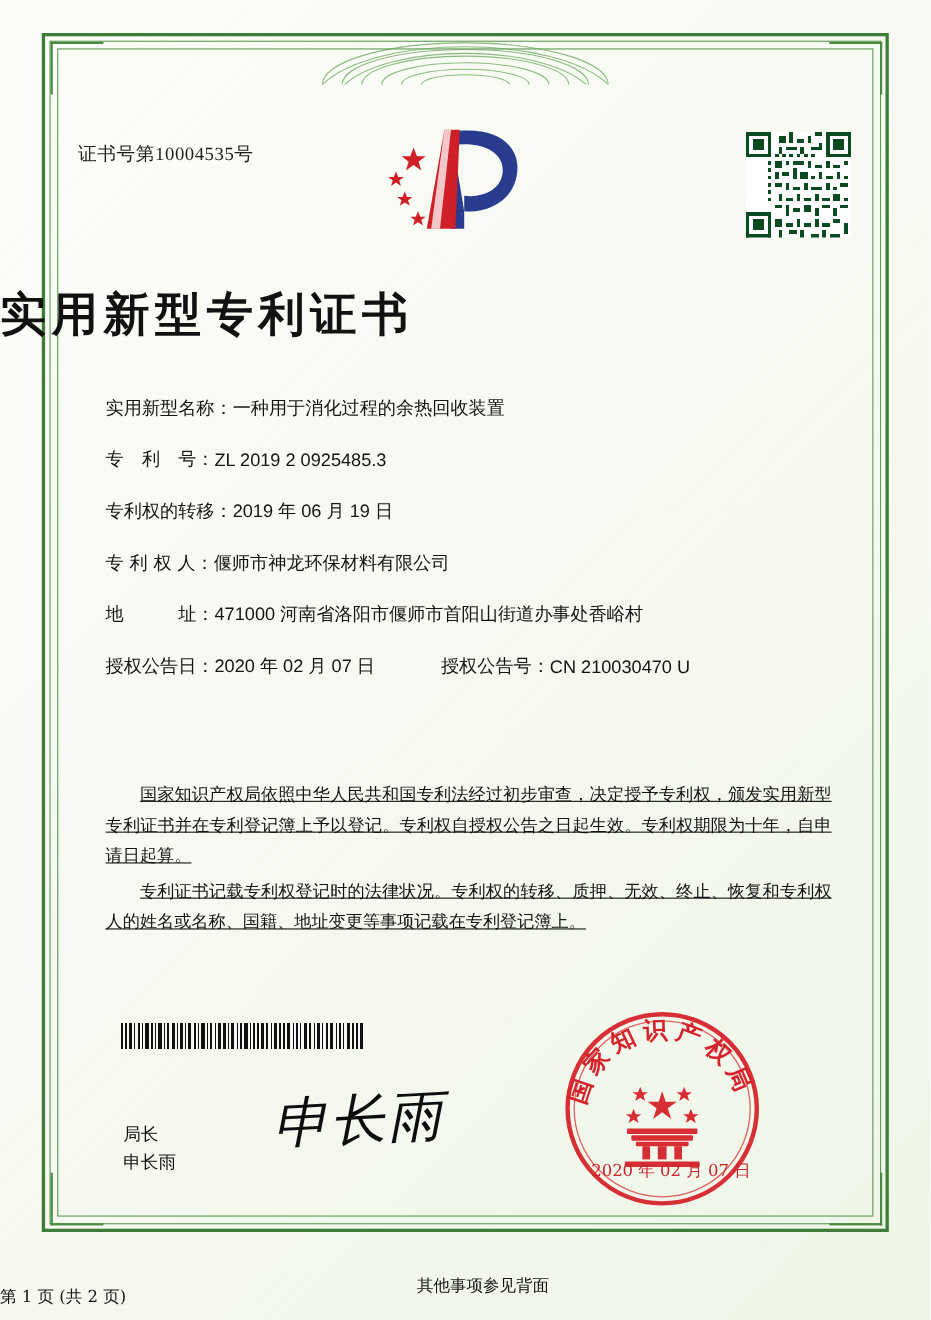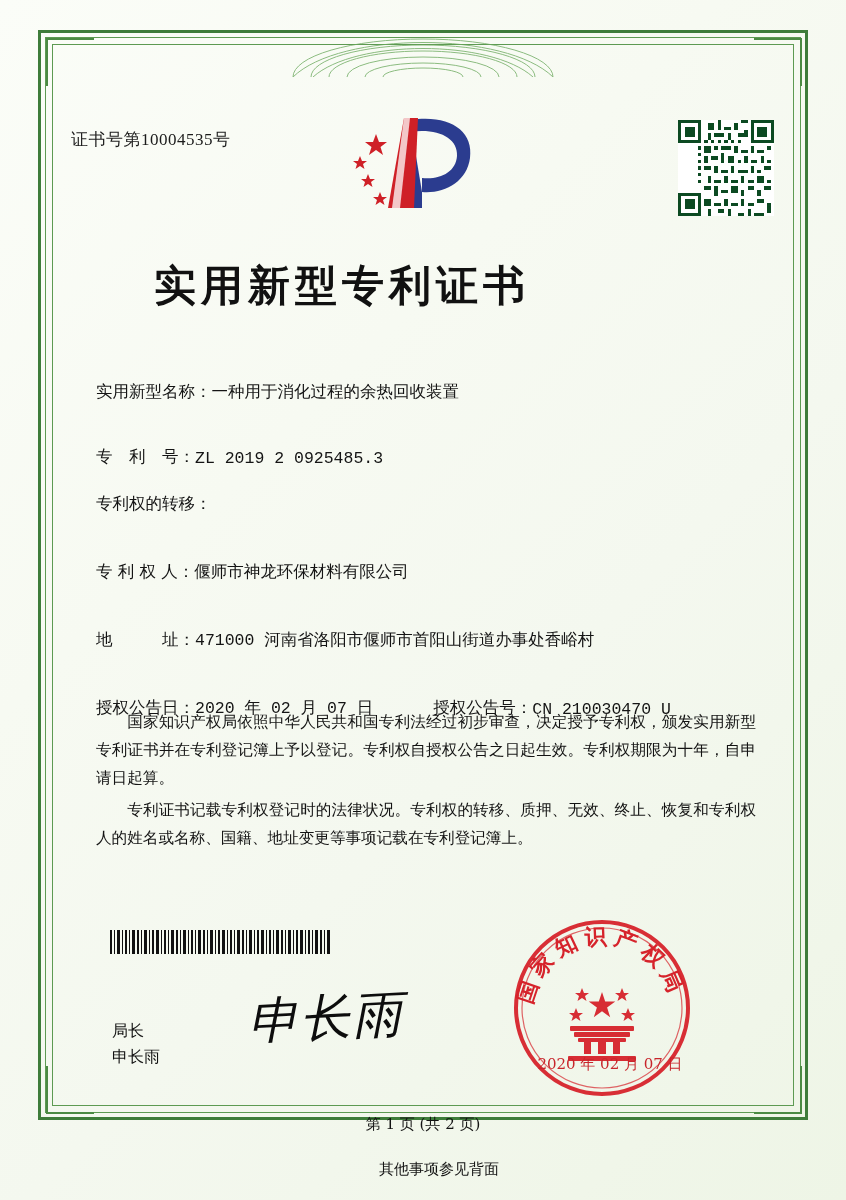--- a/index.html
+++ b/index.html
@@ -83,21 +83,20 @@
     position: absolute;
     left: 678px; top: 120px;
     width: 96px; height: 96px;
   }
 
   
   .title {
     position: absolute;
     left: 0; top: 258px;
     width: 684px;
-    text-align: center;
     font-size: 42px;
     font-weight: bold;
     letter-spacing: 5px;
     color: #111;
     font-family: "DejaVu Serif", "Liberation Serif", serif;
   }
 
   
   .fields {
     position: absolute;
@@ -111,36 +110,36 @@
     align-items: flex-end;
     margin-bottom: 25px;
   }
   .flabel {
     flex: 0 0 auto;
     white-space: pre;
     font-family: "DejaVu Serif", "Liberation Serif", serif;
   }
   .fvalue {
     flex: 1 1 auto;
-    font-family: Liberation Mono, monospace;
-    margin-top: 21px;
+    font-family: Liberation Sans, sans-serif;
   }
   .frow.pair .fvalue { flex: 0 0 auto; }
   .spacer { display: inline-block; width: 60px; }
 
   
   .paras {
     position: absolute;
     left: 96px; top: 708px;
     width: 660px;
     font-size: 15.6px;
     line-height: 28px;
     color: #131313;
     text-align: justify;
     font-family: "DejaVu Serif", "Liberation Serif", serif;
+    text-decoration: underline;
   }
   .paras p {
     margin: 0 0 4px 0;
     text-indent: 2em;
   }
 
   
   .barcode {
     position: absolute;
     left: 110px; top: 930px;
@@ -180,23 +179,22 @@
     width: 160px;
     text-align: center;
     font-size: 15px;
     color: #c8262c;
     font-family: "DejaVu Serif", "Liberation Serif", serif;
   }
 
   
   .page-no {
     position: absolute;
-    left: 0; top: 1115px;
+    left: 0; top: 1170px;
     width: 846px;
-    text-align: center;
     font-size: 15px;
     color: #131313;
     font-family: "DejaVu Serif", "Liberation Serif", serif;
   }
   .back-note {
     position: absolute;
     left: 16px; top: 1160px;
     width: 846px;
     text-align: center;
     font-size: 15px;
@@ -364,20 +362,21 @@
     <div class="frow">
       <span class="flabel">实用新型名称：</span>
       <span class="fvalue">一种用于消化过程的余热回收装置</span>
     </div>
     <div class="frow">
       <span class="flabel">专　利　号：</span>
       <span class="fvalue">ZL 2019 2 0925485.3</span>
     </div>
     <div class="frow">
       <span class="flabel">专利权的转移：</span>
+      <span class="fvalue">2019 年 06 月 19 日</span>
     </div>
     <div class="frow">
       <span class="flabel">专 利 权 人：</span>
       <span class="fvalue">偃师市神龙环保材料有限公司</span>
     </div>
     <div class="frow">
       <span class="flabel">地　　　址：</span>
       <span class="fvalue">471000 河南省洛阳市偃师市首阳山街道办事处香峪村</span>
     </div>
     <div class="frow pair">

